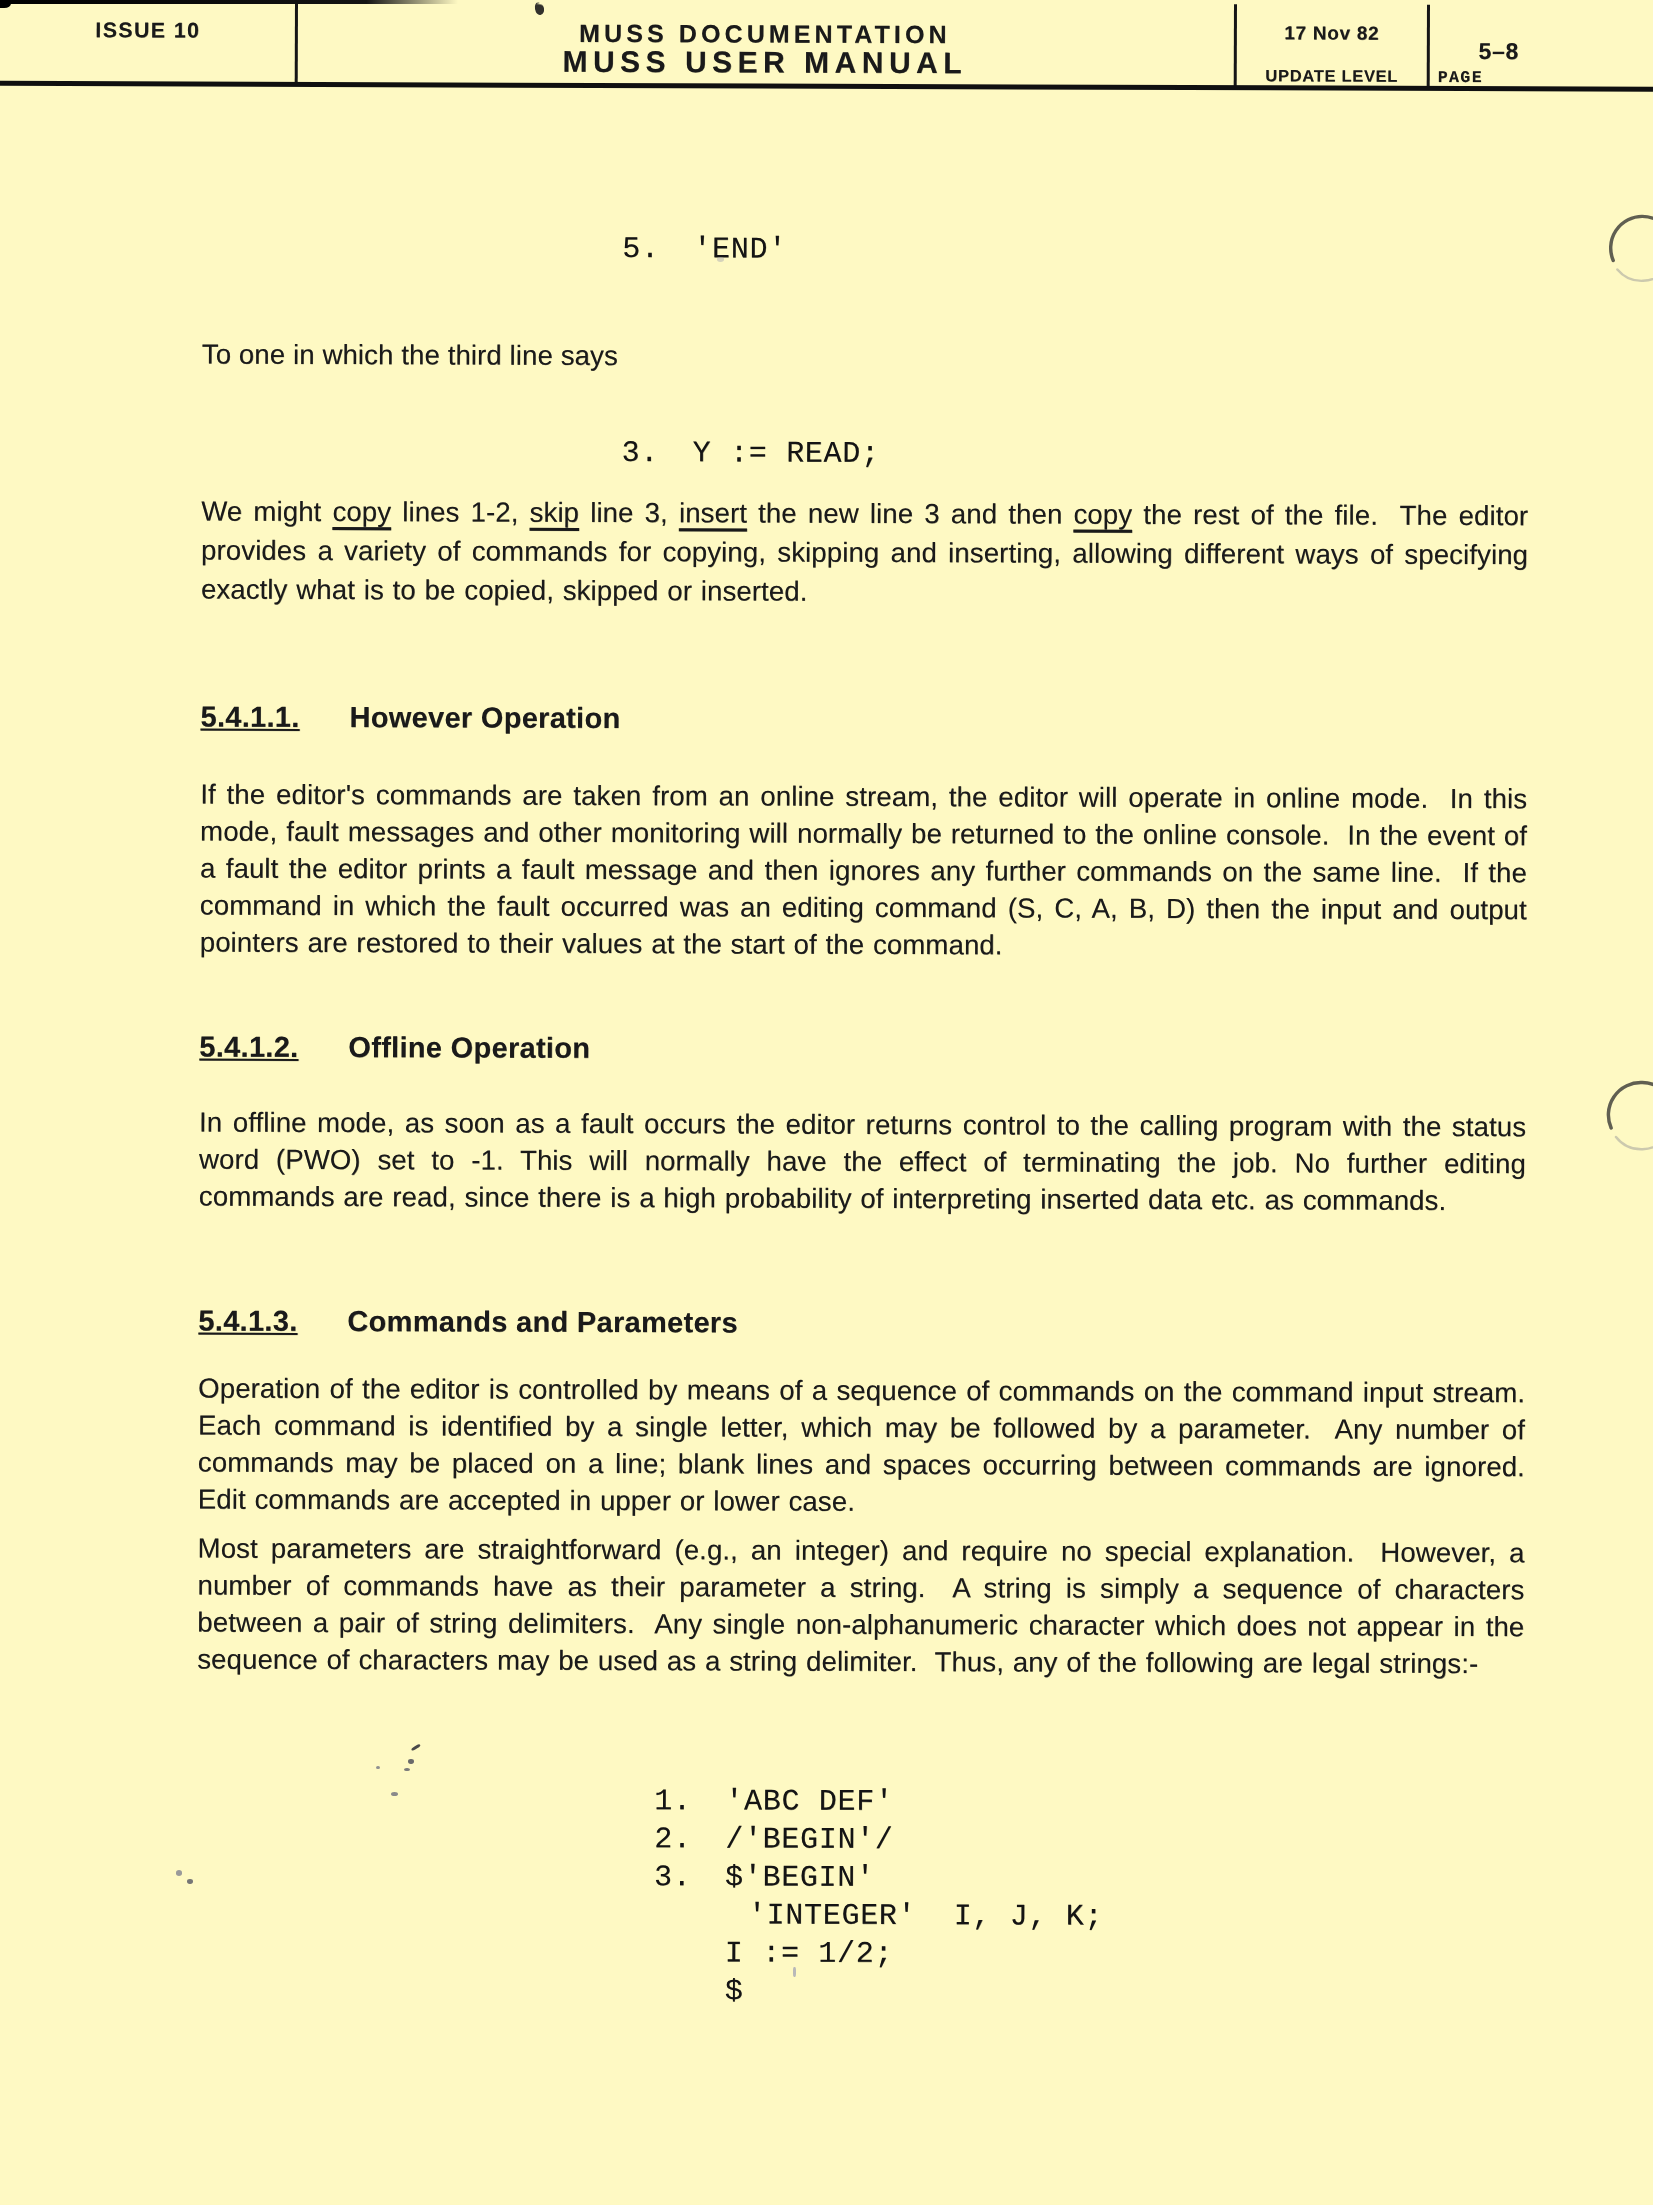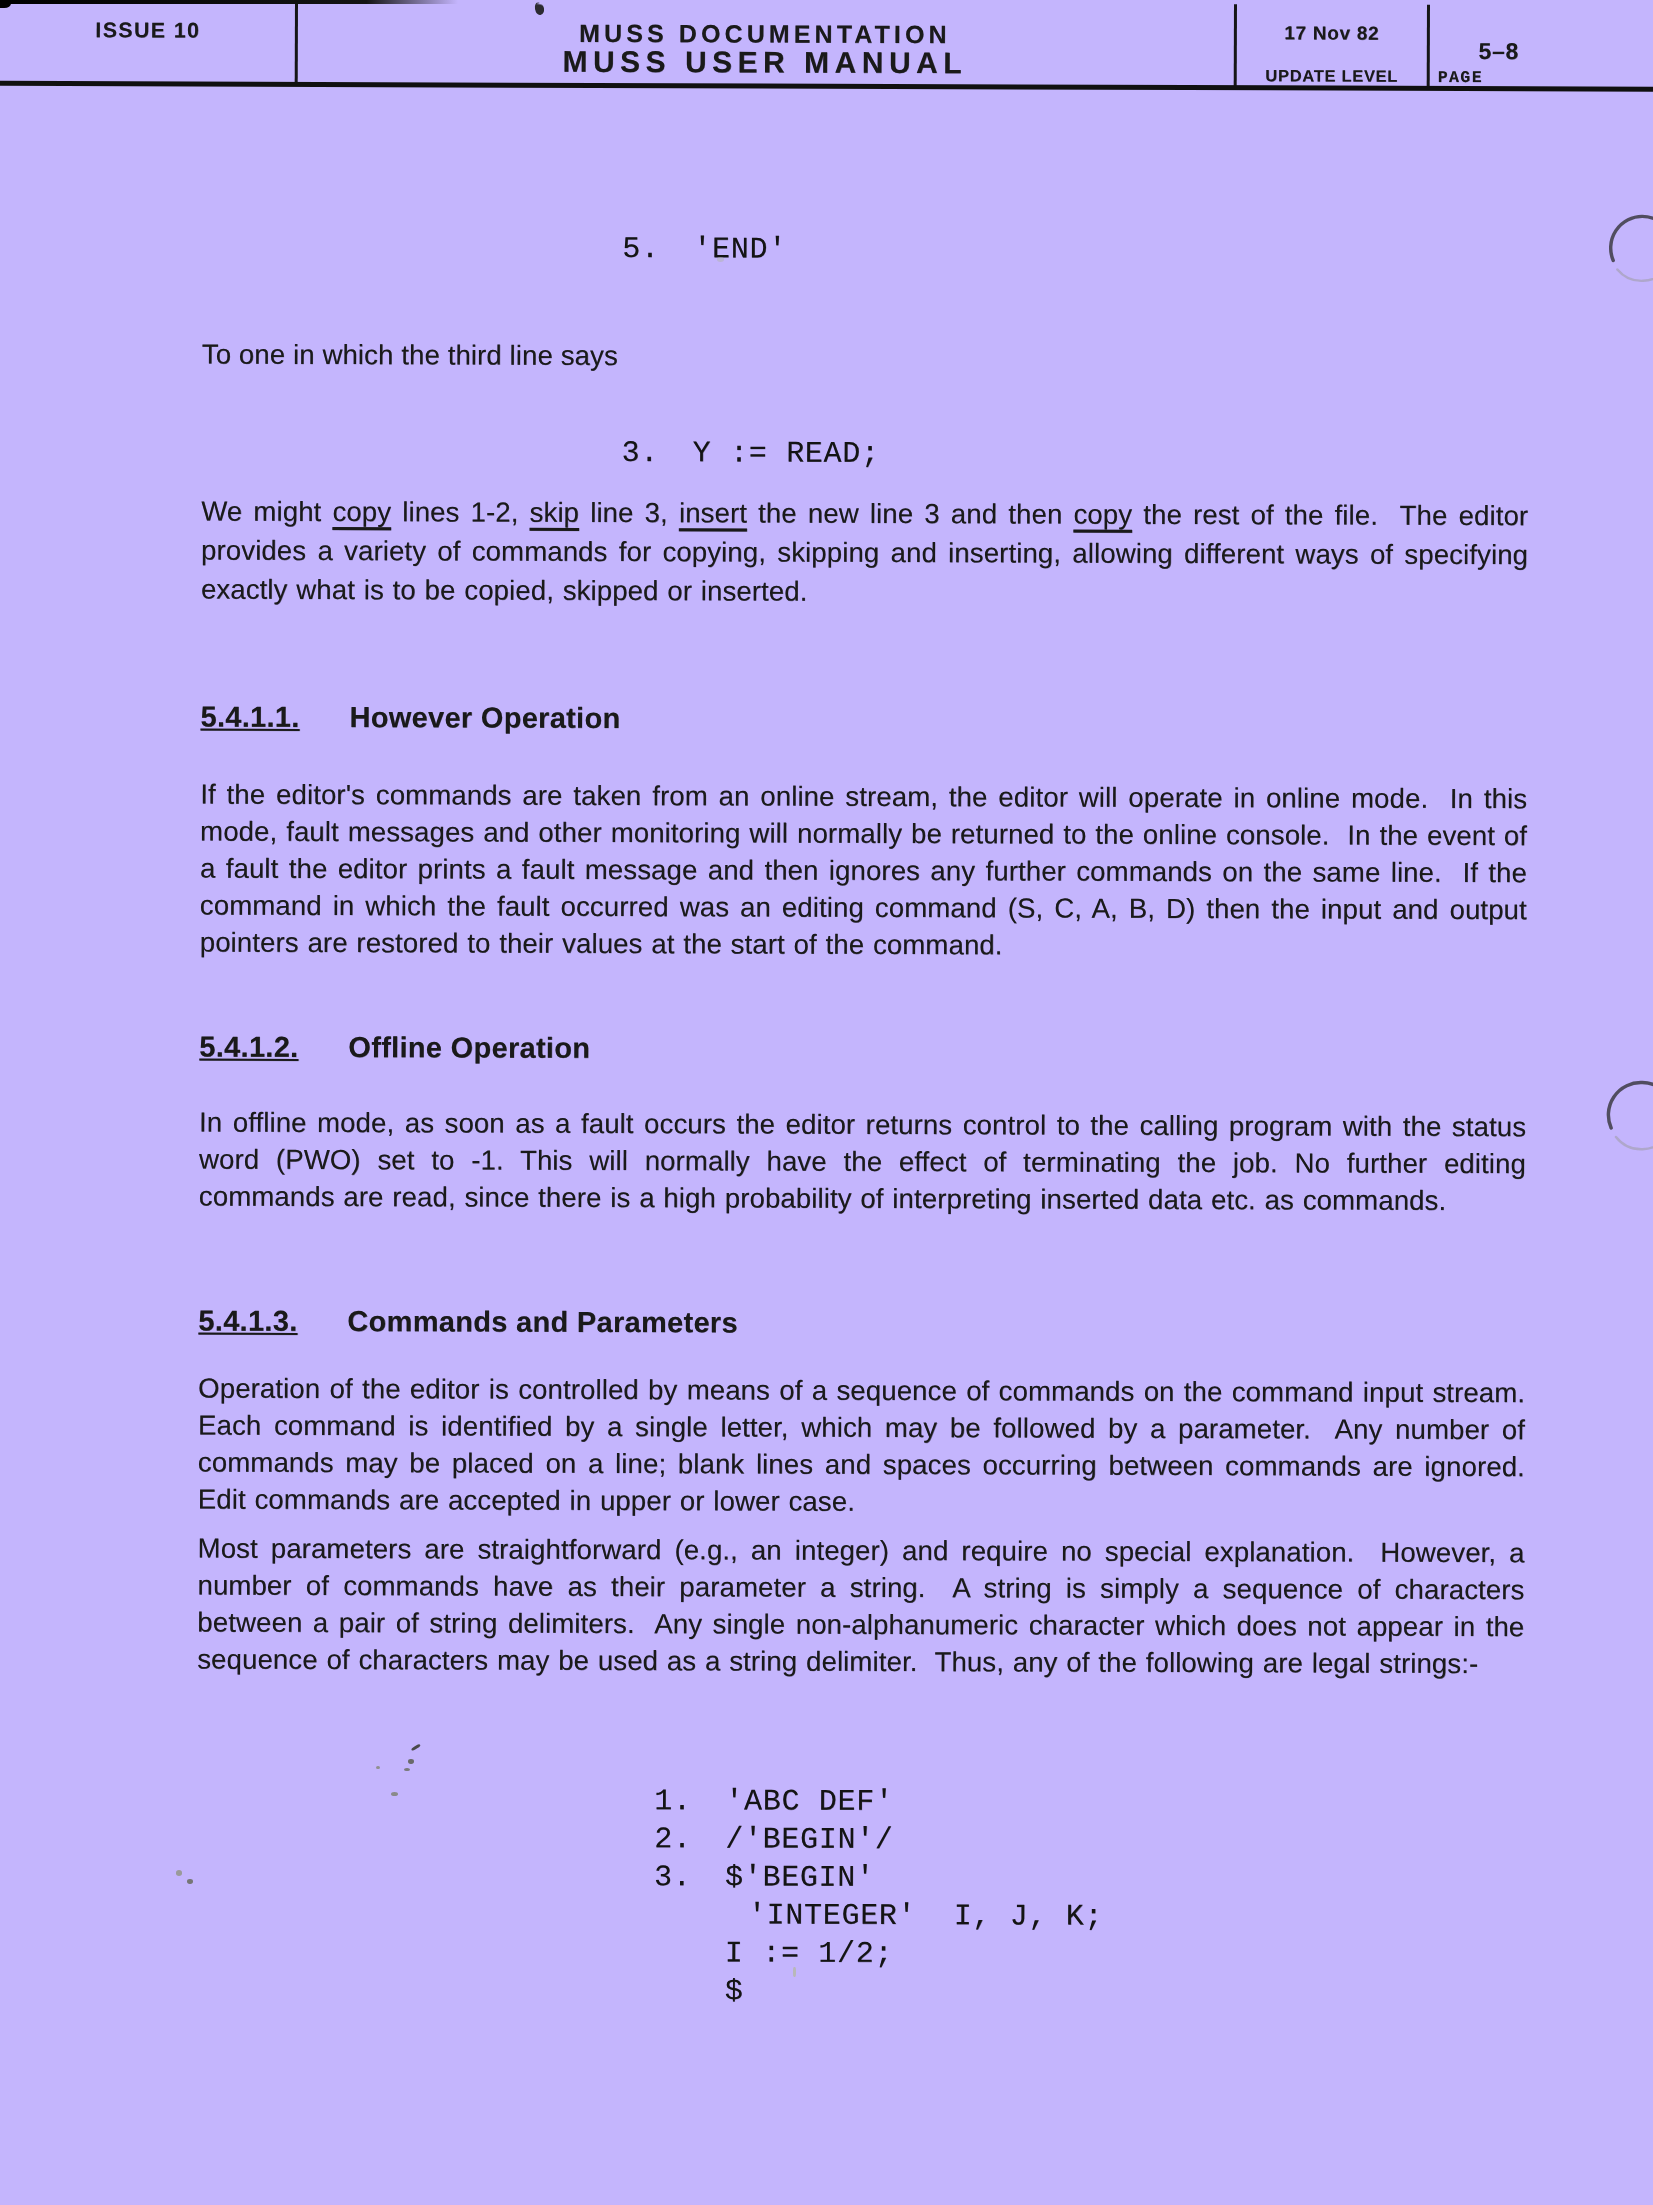--- a/index.html
+++ b/index.html
@@ -1,18 +1,18 @@
 <!DOCTYPE html>
 <html style="font-size:11px"><head>
 <meta charset="utf-8">
 <style>
   html,body { margin:0; padding:0; background:#d9d9d6; }
   .page {
     position:relative; width:1654px; height:2205px;
-    background:#c4b5fd; overflow:hidden;
+    background:#fef9c3; overflow:hidden;
     font-family:"Liberation Sans", sans-serif;
     color:#1a1a1a;
   }
   .scan {
     position:absolute; inset:0;
     transform:rotate(0.2deg); transform-origin:41px 0;
     text-shadow:0.3px 0.3px 0.4px rgba(10,10,10,0.45);
   }
   
   .vline { position:absolute; top:0; width:2.8px; height:83px; background:#161616; }

